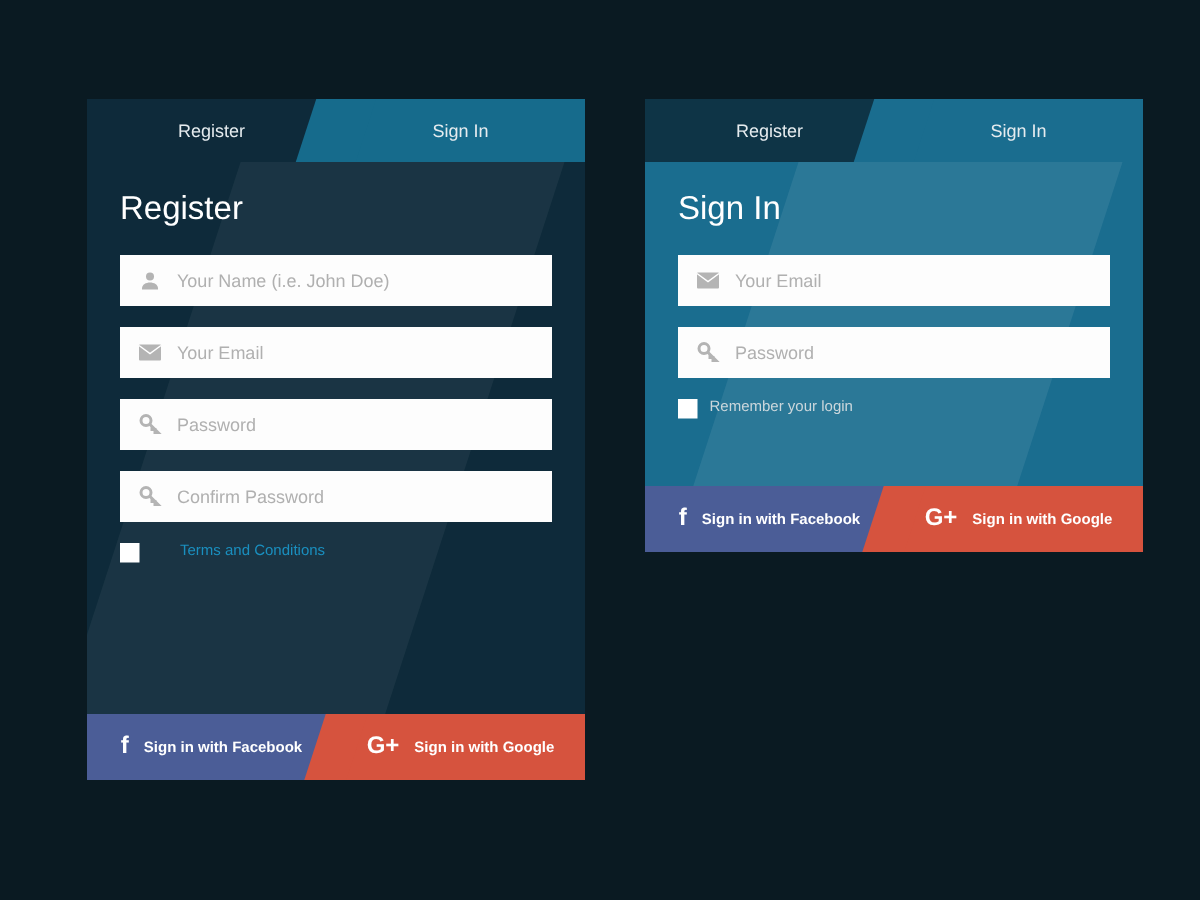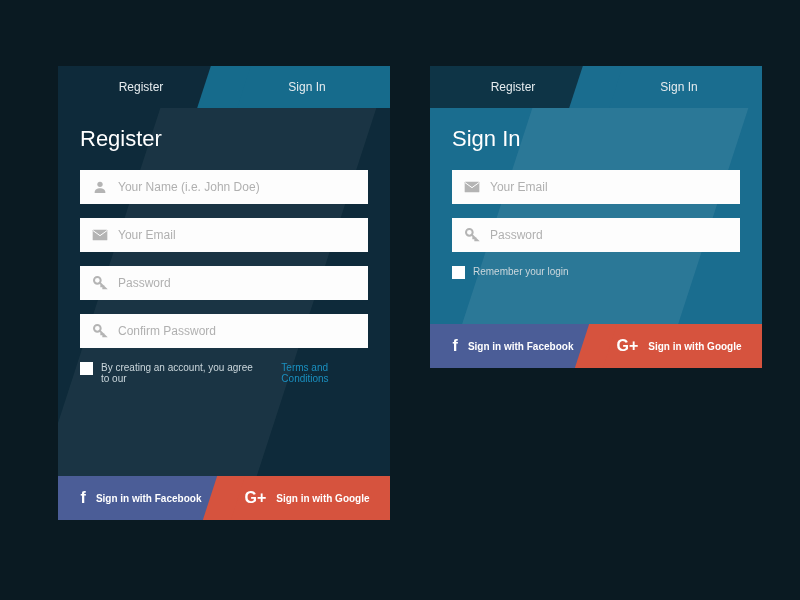--- a/index.html
+++ b/index.html
@@ -227,21 +227,20 @@
         <svg width="16" height="16" viewBox="0 0 24 24" fill="#b4b4b4">
             <circle cx="8" cy="8" r="5" fill="none" stroke="#b4b4b4" stroke-width="3"></circle>
             <path d="M11 11l9 9-3 0 0-3-3 0 0-3" stroke="#b4b4b4" stroke-width="3" fill="none"></path>
           </svg>
       </span>
       <input type="password" class="field" placeholder="Confirm Password" style="">
     </div>
 
     <div class="checkbox-row">
       <div class="checkbox"></div>
-      <span>By creating an account, you agree to our</span>
       <span class="terms-link">Terms and Conditions</span>
     </div>
   </div>
 
   <div class="social">
     <div class="social-btn social-fb">
       <span class="sicon">f</span>
       <span>Sign in with Facebook</span>
     </div>
     <div class="social-btn social-gg">

